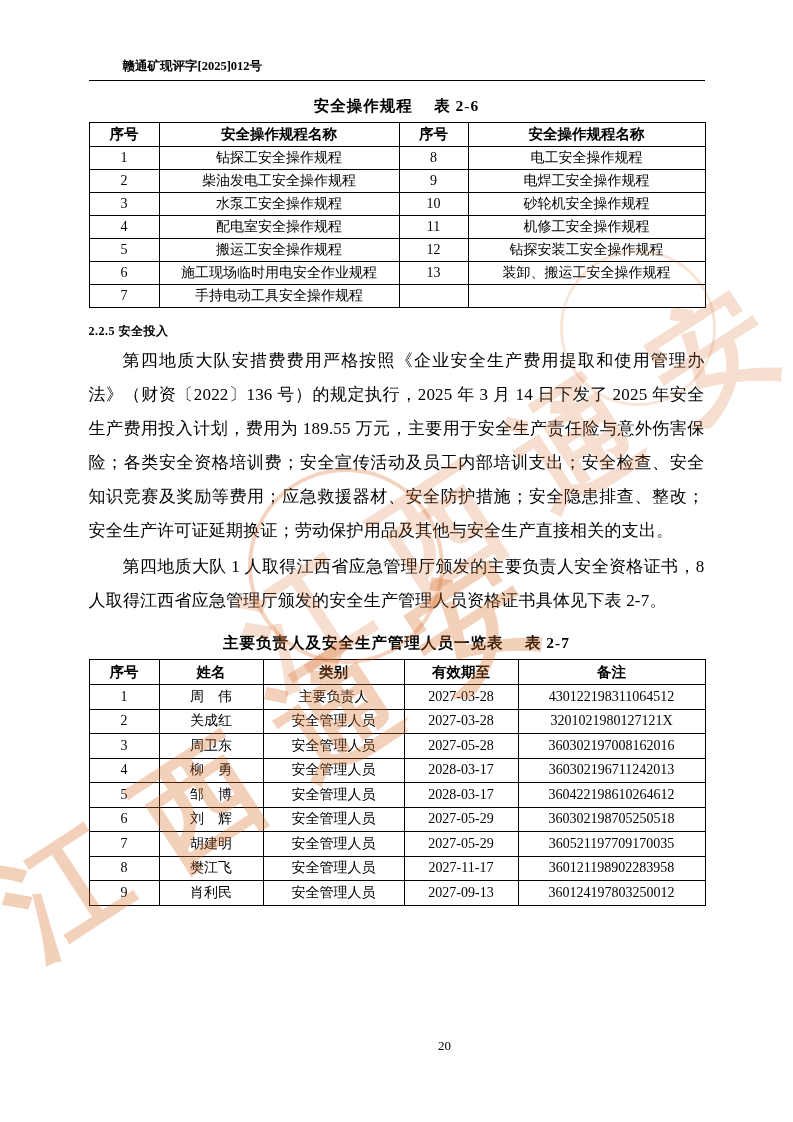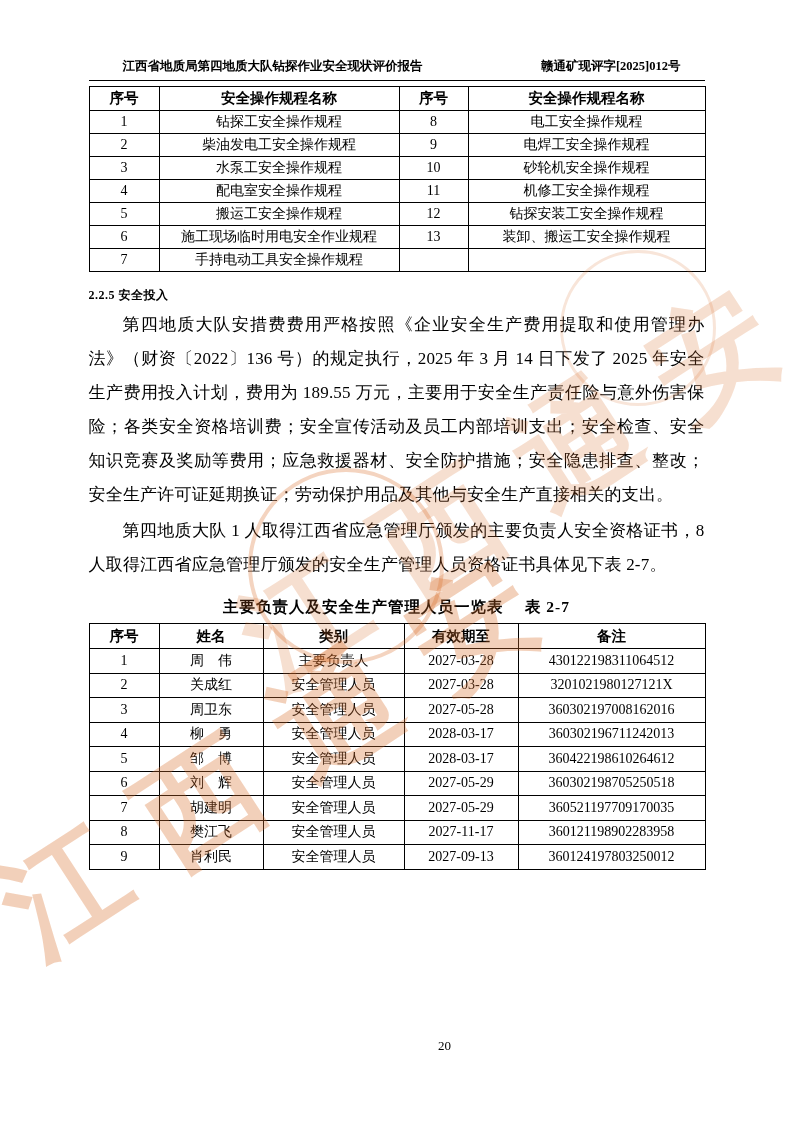--- a/index.html
+++ b/index.html
@@ -56,24 +56,24 @@
 <div class="watermark">
   <div class="wm-ring" style="color: rgb(217, 112, 45); border-color: rgb(217, 112, 45);"></div>
   <div class="wm-ring2" style="color: rgb(217, 112, 45); border-color: rgb(217, 112, 45);"></div>
   <div class="wm-text wm-1" style="color: rgb(217, 112, 45); border-color: rgb(217, 112, 45);">江西通安</div>
   <div class="wm-text wm-2" style="color: rgb(217, 112, 45); border-color: rgb(217, 112, 45);">江西通安</div>
 </div>
 
 <div class="content">
 
   <div class="doc-header">
-    <span>江西省地质局第四地质大队钻探作业安全现状评价报告</span>
     <span>赣通矿现评字[2025]012号</span>
   </div>
 
+  <div class="tbl-title">安全操作规程　 表 2-6</div>
   <table class="t26">
     <colgroup>
       <col style="width:70px">
         <col style="width:240px">
         <col style="width:69px">
         <col style="width:237px">
     </colgroup>
     <thead>
       <tr>
           <th>序号</th>

